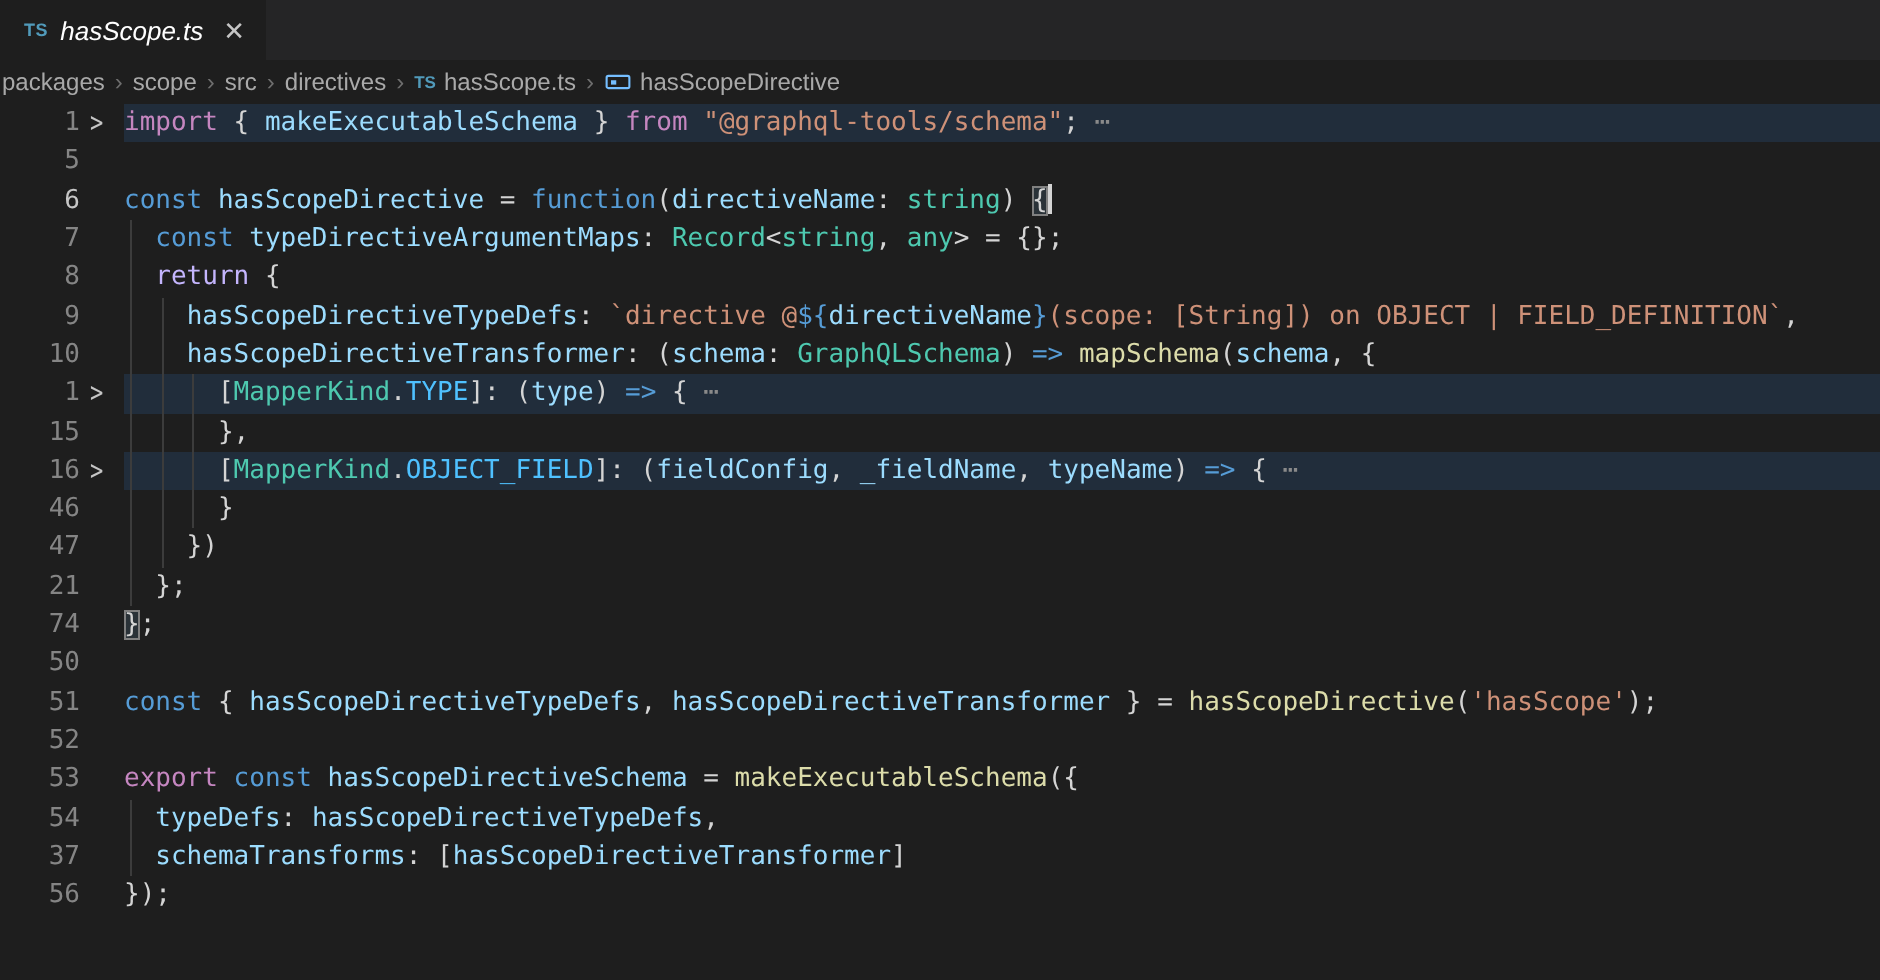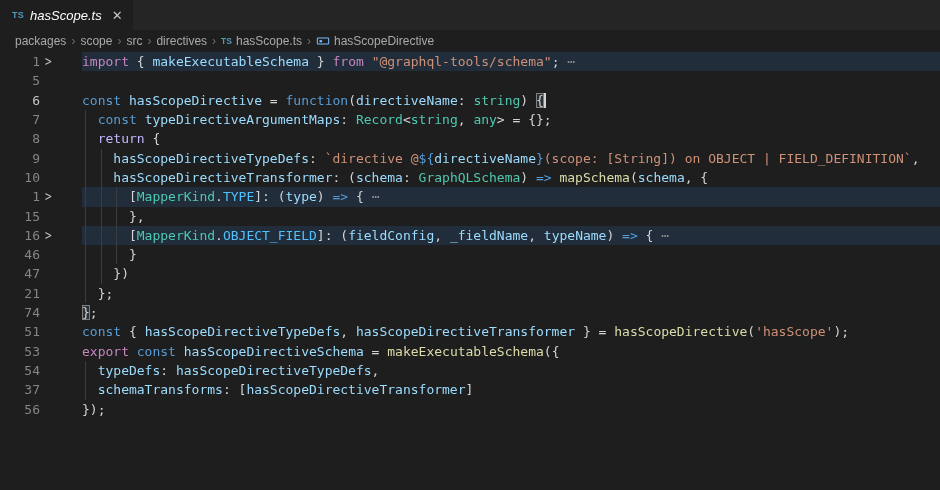--- a/index.html
+++ b/index.html
@@ -13,38 +13,38 @@
   .tab {
     background:#1e1e1e; display:flex; align-items:center; gap:6px;
     padding:0 10px 0 12px; height:30px; min-width:112px; cursor:pointer;
   }
   .tab-ts-icon { color:#519aba; font-size:9px; font-weight:700; letter-spacing:.3px; }
   .tab-title { color:#ffffff; font-size:13px; font-style:italic; }
   .tab-close { color:#c5c5c5; font-size:13px; margin-left:4px; line-height:1; }
   
   .breadcrumbs {
     height:22px; background:#1e1e1e; display:flex; align-items:center;
-    padding-left:15px; font-size:12px; color:#a9a9a9; gap:3px; white-space:nowrap;
+    padding-left:1px; font-size:12px; color:#a9a9a9; gap:3px; white-space:nowrap;
   }
   .bc-sep { color:#6e6e6e; font-size:12px; padding:0 2px; }
   .bc-item { display:flex; align-items:center; gap:4px; cursor:pointer; }
   .bc-ts { color:#519aba; font-size:8.5px; font-weight:700; }
   .bc-sym svg { display:block; }
   
   .editor {
     position:absolute; top:52px; left:0; right:0; bottom:0;
     font-family:"DejaVu Sans Mono","Liberation Mono",monospace;
     font-size:13px;
   }
   .row { display:flex; height:19.32px; line-height:19.32px; }
   .gutter { flex:0 0 62px; position:relative; }
   .lnum { position:absolute; right:22px; color:#858585; font-size:13px; }
   .lnum.active { color:#c6c6c6; }
   .chev { position:absolute; left:45px; color:#c5c5c5; font-size:11px; transform:scaleY(1.3); }
-  .code { flex:1 1 auto; position:relative; white-space:pre;margin-left:20px; }
+  .code { flex:1 1 auto; position:relative; white-space:pre; }
   .row.hl .code { background:#212d3b; }
   .guide { position:absolute; top:0; bottom:0; width:1px; background:#3c3c3c; }
   .tok { position:relative; }
   .match { outline:1px solid #808080; outline-offset:-1px; background:rgba(88,128,160,.20); }
   .cursor { display:inline-block; width:2px; height:15px; background:#d4d4d4;
             vertical-align:middle; margin-top:-2px; }
   .ell { color:#8a8a8a; letter-spacing:1px; }
 </style>
 </head>
 <body>
@@ -175,26 +175,38 @@
         <div class="code"><span class="guide" style="left: calc(0ch + 3px);"></span><span class="tok" style="color: rgb(212, 212, 212);">  };</span></div>
       </div>
       <div class="row">
         <div class="gutter">
           <span class="lnum">74</span>
         </div>
         <div class="code"><span class="tok match" style="color: rgb(212, 212, 212);">}</span><span class="tok" style="color: rgb(212, 212, 212);">;</span></div>
       </div>
       <div class="row">
         <div class="gutter">
+          <span class="lnum">50</span>
+        </div>
+        <div class="code"></div>
+      </div>
+      <div class="row">
+        <div class="gutter">
           <span class="lnum">51</span>
         </div>
         <div class="code"><span class="tok" style="color: rgb(86, 156, 214);">const </span><span class="tok" style="color: rgb(212, 212, 212);">{ </span><span class="tok" style="color: rgb(156, 220, 254);">hasScopeDirectiveTypeDefs</span><span class="tok" style="color: rgb(212, 212, 212);">, </span><span class="tok" style="color: rgb(156, 220, 254);">hasScopeDirectiveTransformer</span><span class="tok" style="color: rgb(212, 212, 212);"> } = </span><span class="tok" style="color: rgb(220, 220, 170);">hasScopeDirective</span><span class="tok" style="color: rgb(212, 212, 212);">(</span><span class="tok" style="color: rgb(206, 145, 120);">'hasScope'</span><span class="tok" style="color: rgb(212, 212, 212);">);</span></div>
       </div>
       <div class="row">
         <div class="gutter">
+          <span class="lnum">52</span>
+        </div>
+        <div class="code"></div>
+      </div>
+      <div class="row">
+        <div class="gutter">
           <span class="lnum">53</span>
         </div>
         <div class="code"><span class="tok" style="color: rgb(197, 134, 192);">export </span><span class="tok" style="color: rgb(86, 156, 214);">const </span><span class="tok" style="color: rgb(156, 220, 254);">hasScopeDirectiveSchema</span><span class="tok" style="color: rgb(212, 212, 212);"> = </span><span class="tok" style="color: rgb(220, 220, 170);">makeExecutableSchema</span><span class="tok" style="color: rgb(212, 212, 212);">({</span></div>
       </div>
       <div class="row">
         <div class="gutter">
           <span class="lnum">54</span>
         </div>
         <div class="code"><span class="guide" style="left: calc(0ch + 3px);"></span><span class="tok" style="color: rgb(212, 212, 212);">  </span><span class="tok" style="color: rgb(156, 220, 254);">typeDefs</span><span class="tok" style="color: rgb(212, 212, 212);">: </span><span class="tok" style="color: rgb(156, 220, 254);">hasScopeDirectiveTypeDefs</span><span class="tok" style="color: rgb(212, 212, 212);">,</span></div>
       </div>

